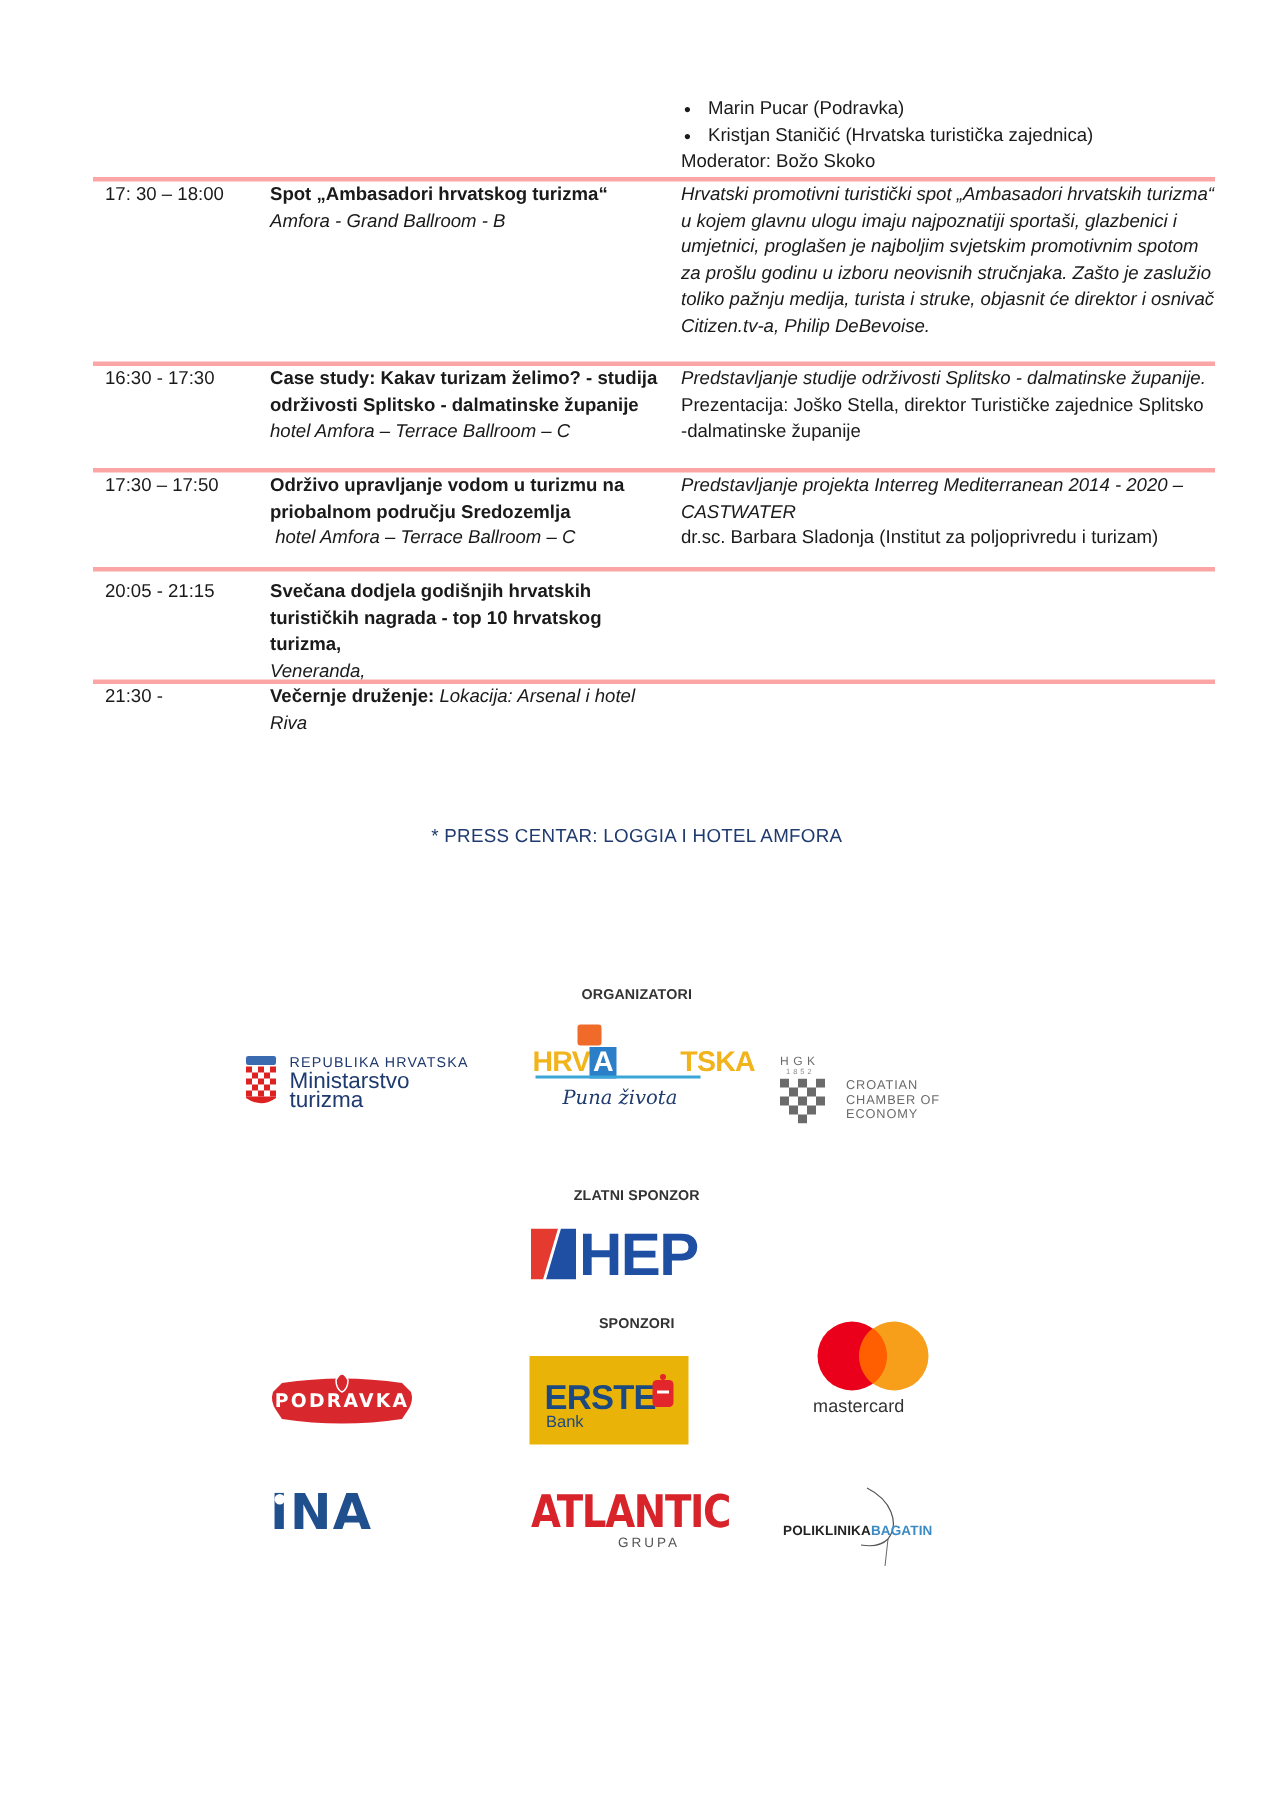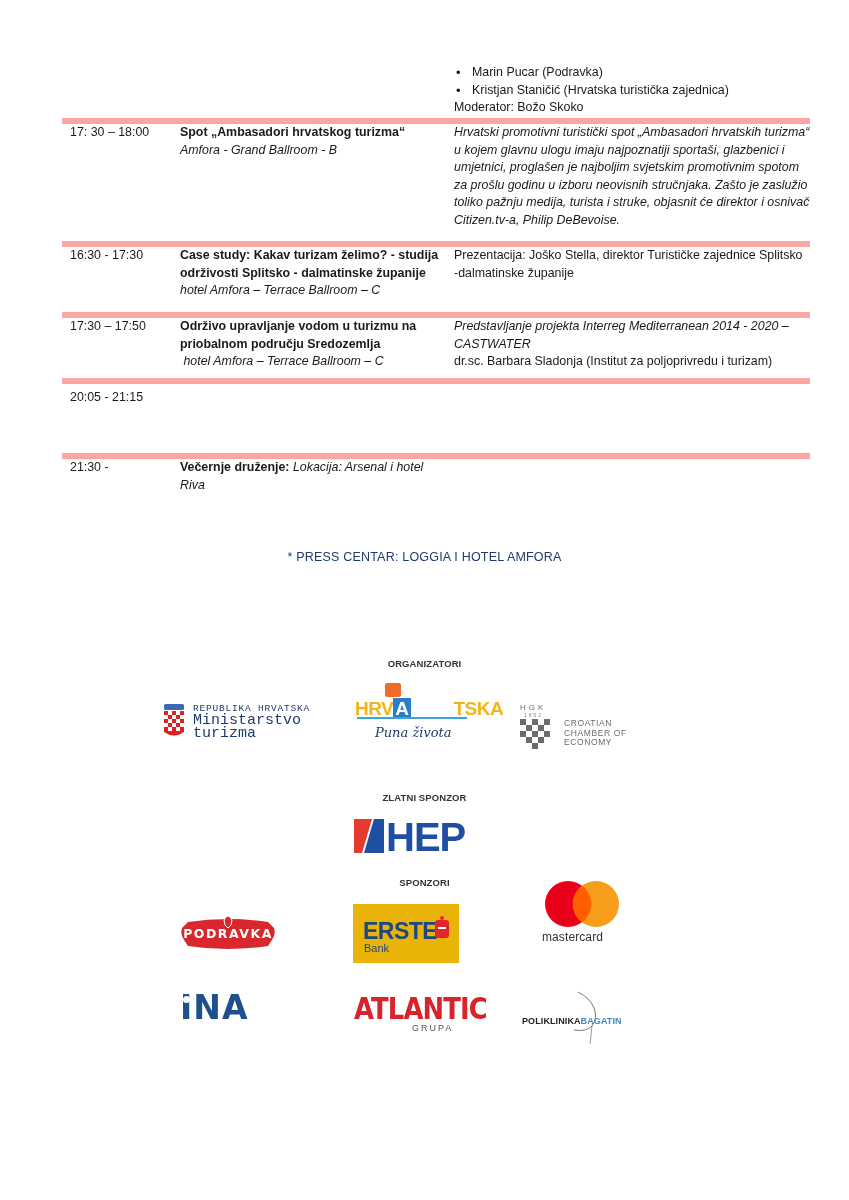--- a/index.html
+++ b/index.html
@@ -2,40 +2,40 @@
 <html><head>
 <meta charset="utf-8">
 <style>
   html, body { margin: 0; padding: 0; background: #ffffff; }
   body { width: 849px; height: 1200px; position: relative; overflow: hidden;
          font-family: "Liberation Sans", "DejaVu Sans", sans-serif; color: #1a1a1a; }
   .page { position: absolute; left: 0; top: 0; width: 849px; height: 1200px; }
 
   
   .sched { position: absolute; left: 62px; top: 0; width: 748px; font-size: 12.4px; line-height: 17.6px; }
-  .row { position: absolute; left: 0; width: 748px; border-top: 6px solid #fca5a5; }
+  .row { position: absolute; left: 0; width: 748px; border-top: 3px solid #fca5a5; }
   .row.first { border-top: none; }
   .c1 { position: absolute; left: 8px; width: 100px; }
   .c2 { position: absolute; left: 118px; width: 265px; }
   .c3 { position: absolute; left: 392px; width: 356px; }
   .b { font-weight: bold; }
   .i { font-style: italic; }
   ul.bul { margin: 0; padding: 0; list-style: none; }
   ul.bul li { position: relative; padding-left: 18px; }
   ul.bul li::before { content: "•"; position: absolute; left: 2px; top: 0; font-size: 13px; }
 
   .press { position: absolute; top: 550px; left: 0; width: 849px; text-align: center;
            font-size: 12.5px; color: #1f3a6e; letter-spacing: 0.2px; }
 
   .section-label { position: absolute; left: 0; width: 849px; text-align: center; font-size: 9.5px;
                    font-weight: bold; color: #333; letter-spacing: 0.1px; }
 
   .logo { position: absolute; }
   
-  .min-text { font-family: Liberation Mono, monospace; color: #1f3a6e; }
+  .min-text { font-family: Liberation Sans, sans-serif; color: #1f3a6e; }
   .min-t1 { font-size: 9.5px; letter-spacing: 0.8px; }
   .min-t2 { font-size: 15px; line-height: 13px; }
   
   .hgk-text { color: #6b6b6b; font-size: 8.5px; line-height: 9.5px; letter-spacing: 0.6px; }
   .hgk-top { color: #6b6b6b; font-size: 8px; letter-spacing: 3px; }
   
   .hep-text { font-weight: bold; font-size: 40px; color: #1f4fa3; letter-spacing: -1px; line-height: 40px; }
   
   .erste-box { background: #eab308; }
   .erste-name { font-weight: bold; color: #1c4a80; font-size: 23px; letter-spacing: -0.5px; }
@@ -84,38 +84,43 @@
       </div>
     </div>
 
     <div class="row" style="top:241px; height:71px;">
       <div class="c1">16:30 - 17:30</div>
       <div class="c2">
         <div class="b">Case study: Kakav turizam želimo?  - studija održivosti Splitsko - dalmatinske županije</div>
         <div class="i">hotel Amfora – Terrace Ballroom – C</div>
       </div>
       <div class="c3">
+        <div class="i">Predstavljanje studije održivosti Splitsko - dalmatinske županije.</div>
         <div>Prezentacija: Joško Stella, direktor Turističke zajednice Splitsko -dalmatinske županije</div>
       </div>
     </div>
 
     <div class="row" style="top:312px; height:66px;">
       <div class="c1">17:30 – 17:50</div>
       <div class="c2">
         <div class="b">Održivo upravljanje vodom u turizmu na priobalnom području Sredozemlja</div>
         <div class="i" style="white-space:pre;"> hotel Amfora – Terrace Ballroom – C</div>
       </div>
       <div class="c3">
         <div class="i">Predstavljanje projekta  Interreg Mediterranean 2014 - 2020 – CASTWATER</div>
         <div>dr.sc. Barbara Sladonja (Institut za poljoprivredu i turizam)</div>
       </div>
     </div>
 
     <div class="row" style="top:378px; height:75px; padding-top:0;">
       <div class="c1" style="top:5px;">20:05 - 21:15</div>
+      <div class="c2" style="top:5px;">
+        <div class="b">Svečana dodjela godišnjih hrvatskih turističkih nagrada - top 10 hrvatskog turizma,</div>
+        <div class="i">Veneranda,</div>
+      </div>
     </div>
 
     <div class="row" style="top:453px; height:40px;">
       <div class="c1">21:30 -</div>
       <div class="c2">
         <span class="b">Večernje druženje:</span><span class="i"> Lokacija: Arsenal i hotel Riva</span>
       </div>
     </div>
   </div>
 

